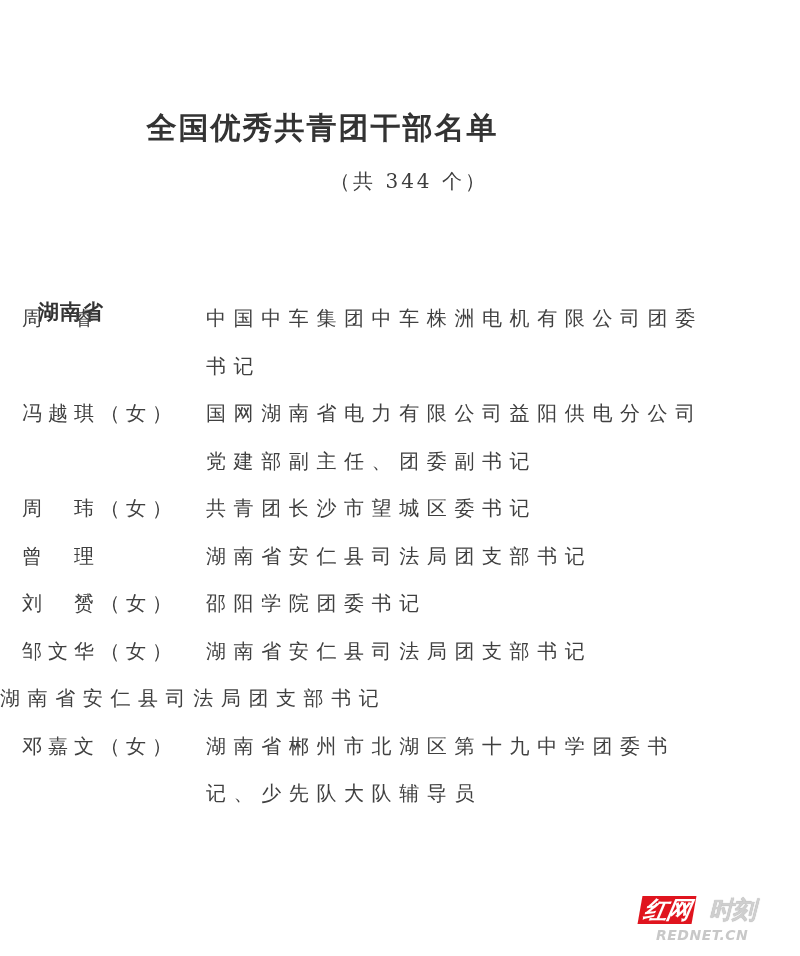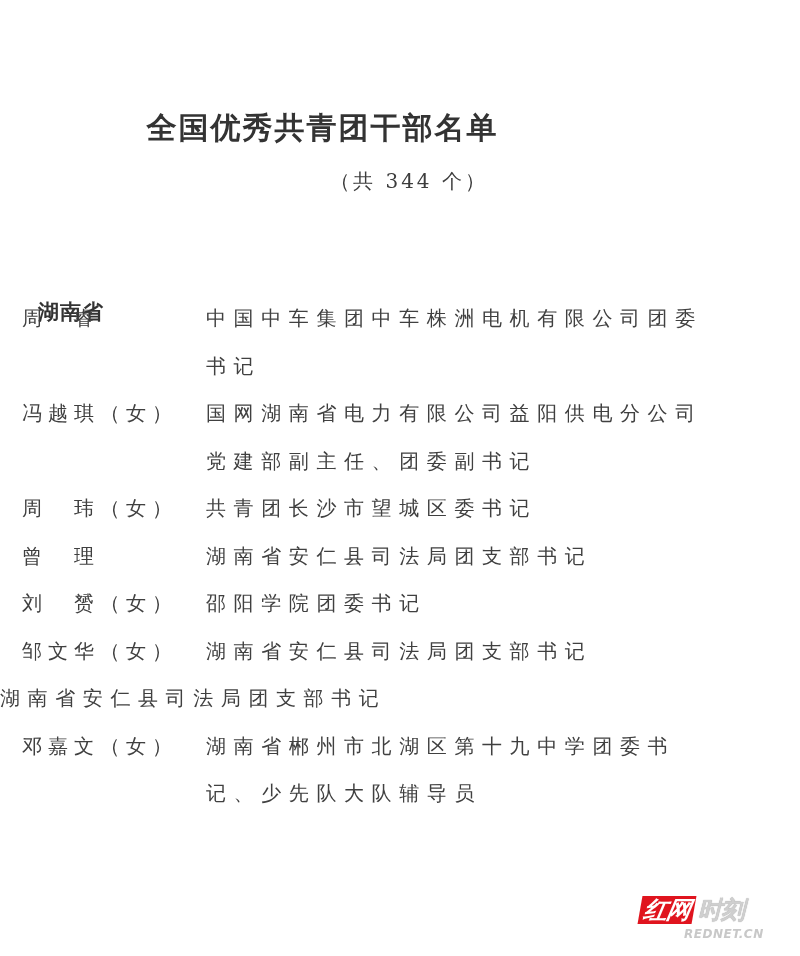--- a/index.html
+++ b/index.html
@@ -98,31 +98,31 @@
       transform: skewX(-10deg);
       letter-spacing: -1px;
     }
     .wm-gray {
       color: #cfcfcf;
       font-family: "DejaVu Sans", "Liberation Sans", sans-serif;
       font-weight: bold;
       font-style: italic;
       font-size: 24px;
       line-height: 28px;
-      padding-left: 4px;
+      padding-left: 15px;
       text-shadow: 0 0 1px #9a9a9a;
       letter-spacing: -1px;
     }
     .wm-sub {
-      margin-left: 44px;
+      margin-left: 16px;
       margin-top: 2px;
       font-family: "DejaVu Sans", "Liberation Sans", sans-serif;
       font-weight: bold;
       font-style: italic;
-      font-size: 12px;
+      font-size: 14px;
       color: #c8c8c8;
       letter-spacing: 0.5px;
     }
   </style>
 </head>
 <body>
 
 <div>
   <div class="title">全国优秀共青团干部名单</div>
   <div class="subtitle">（共 344 个）</div>

